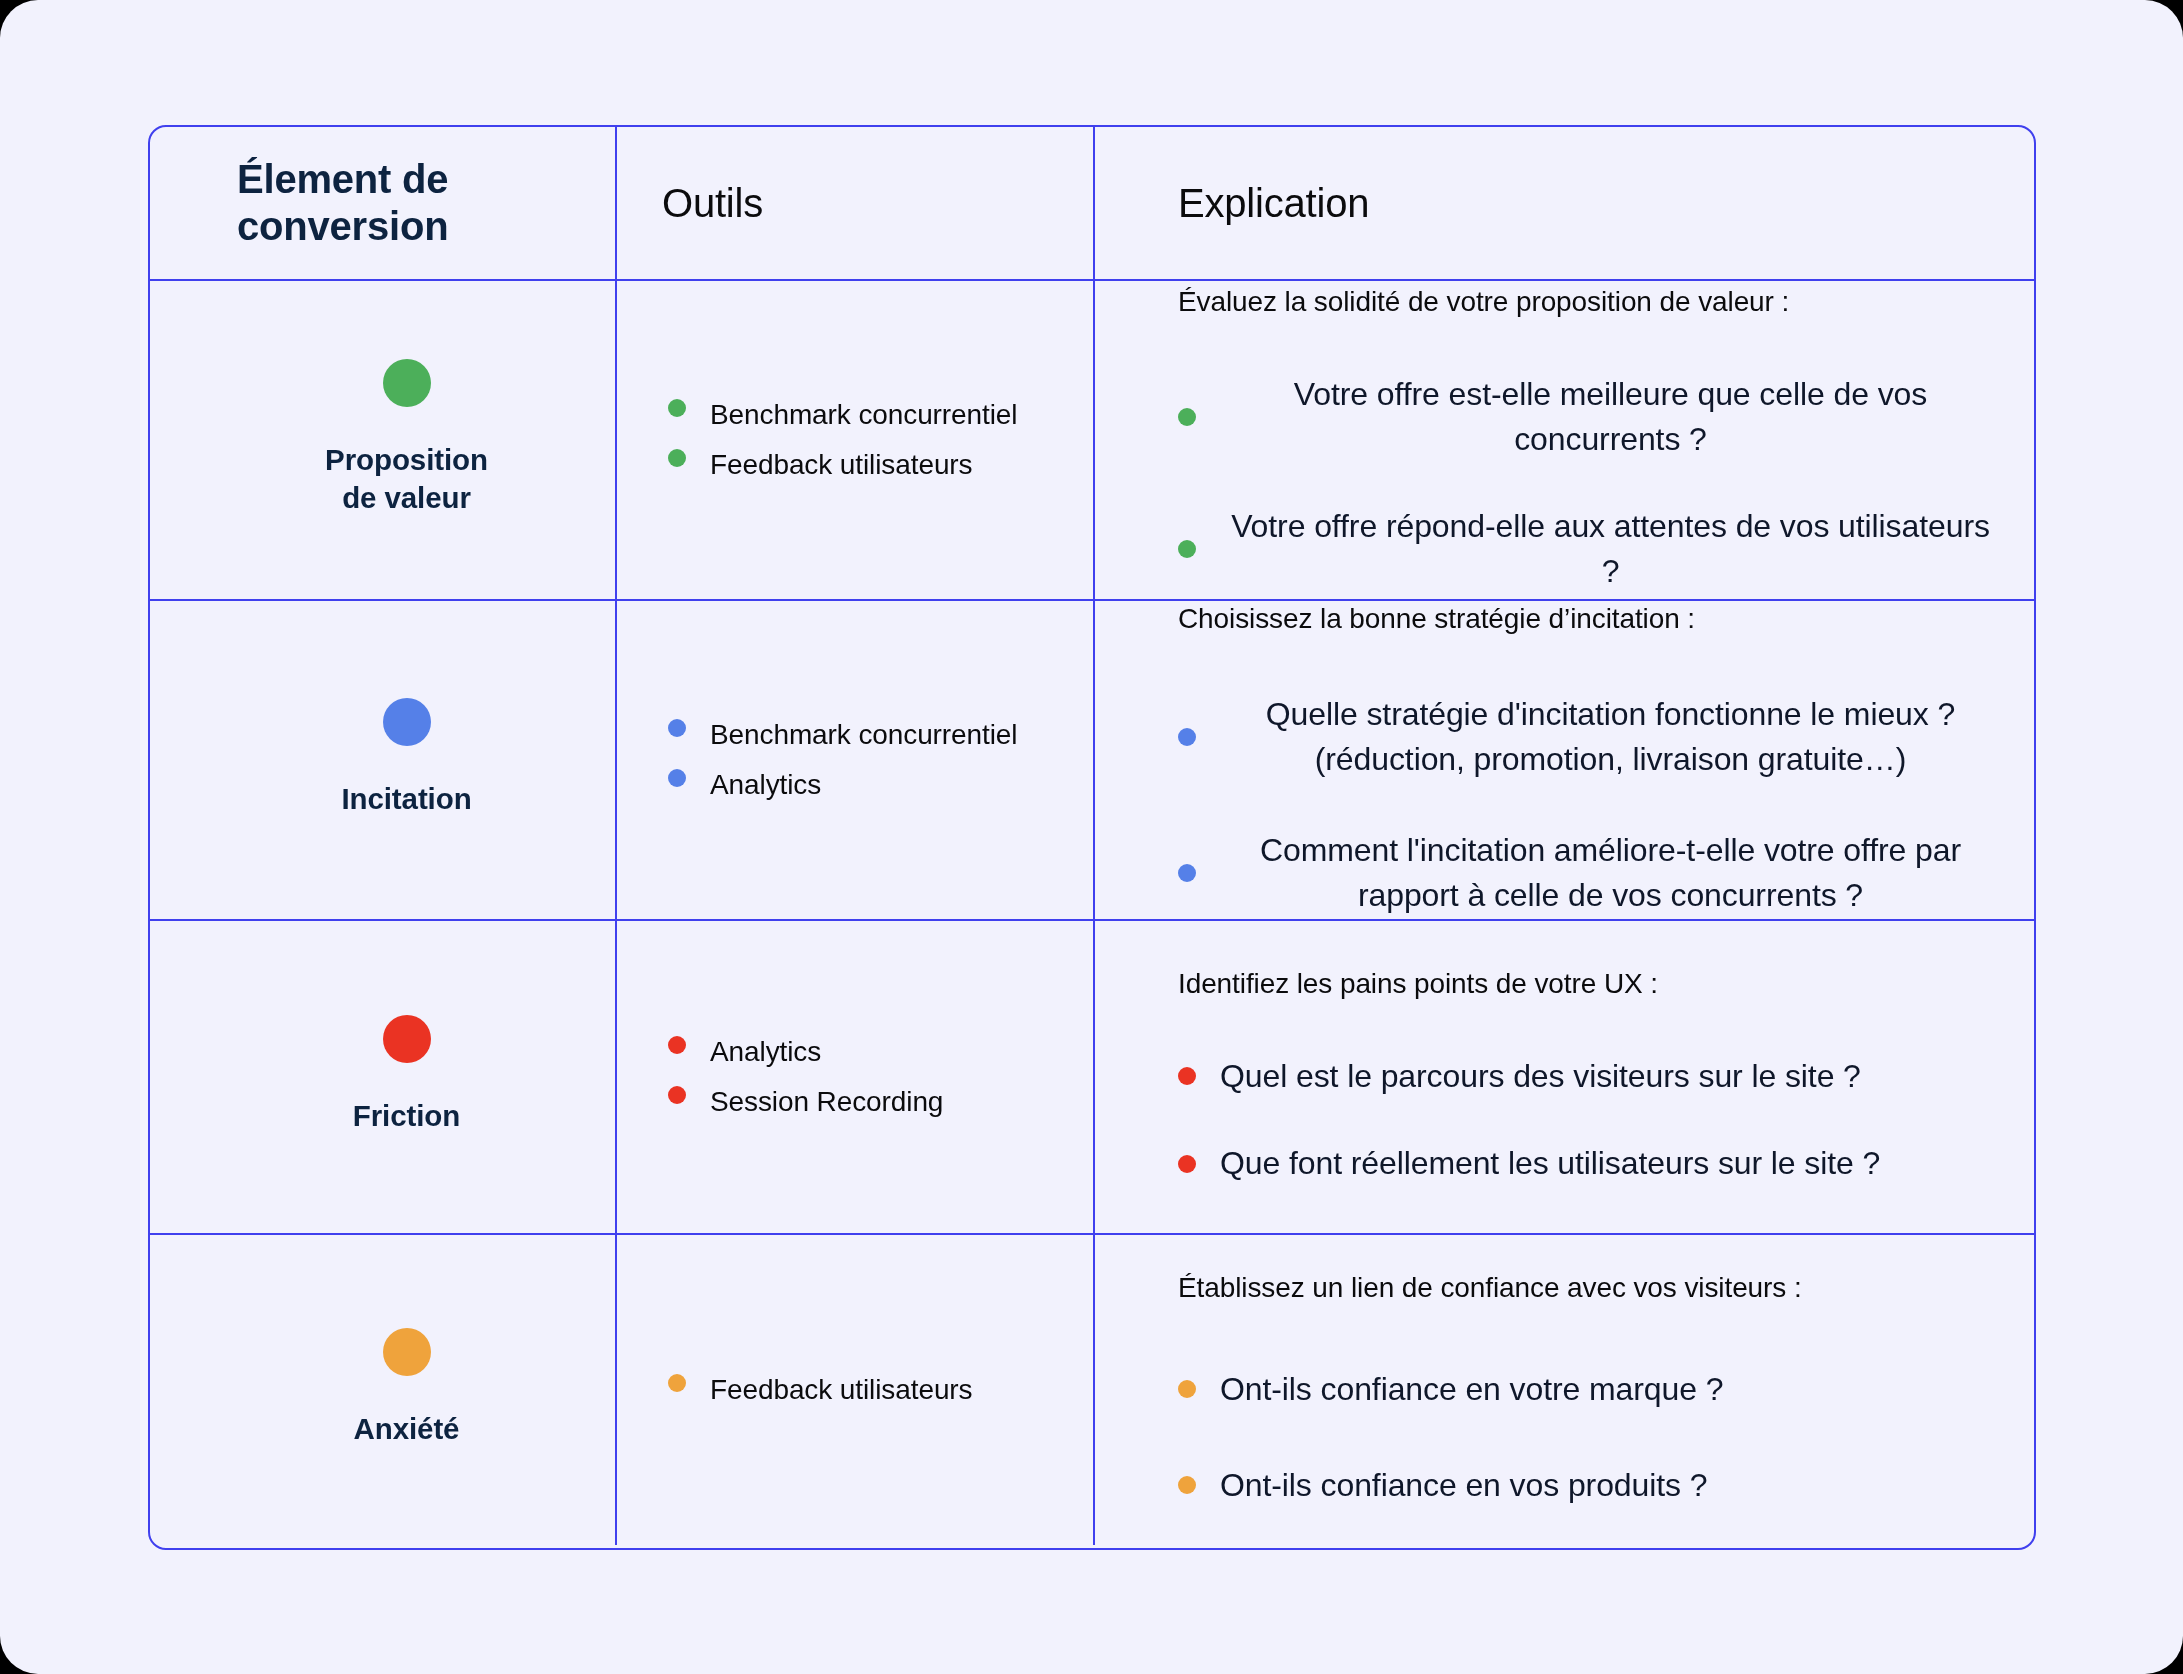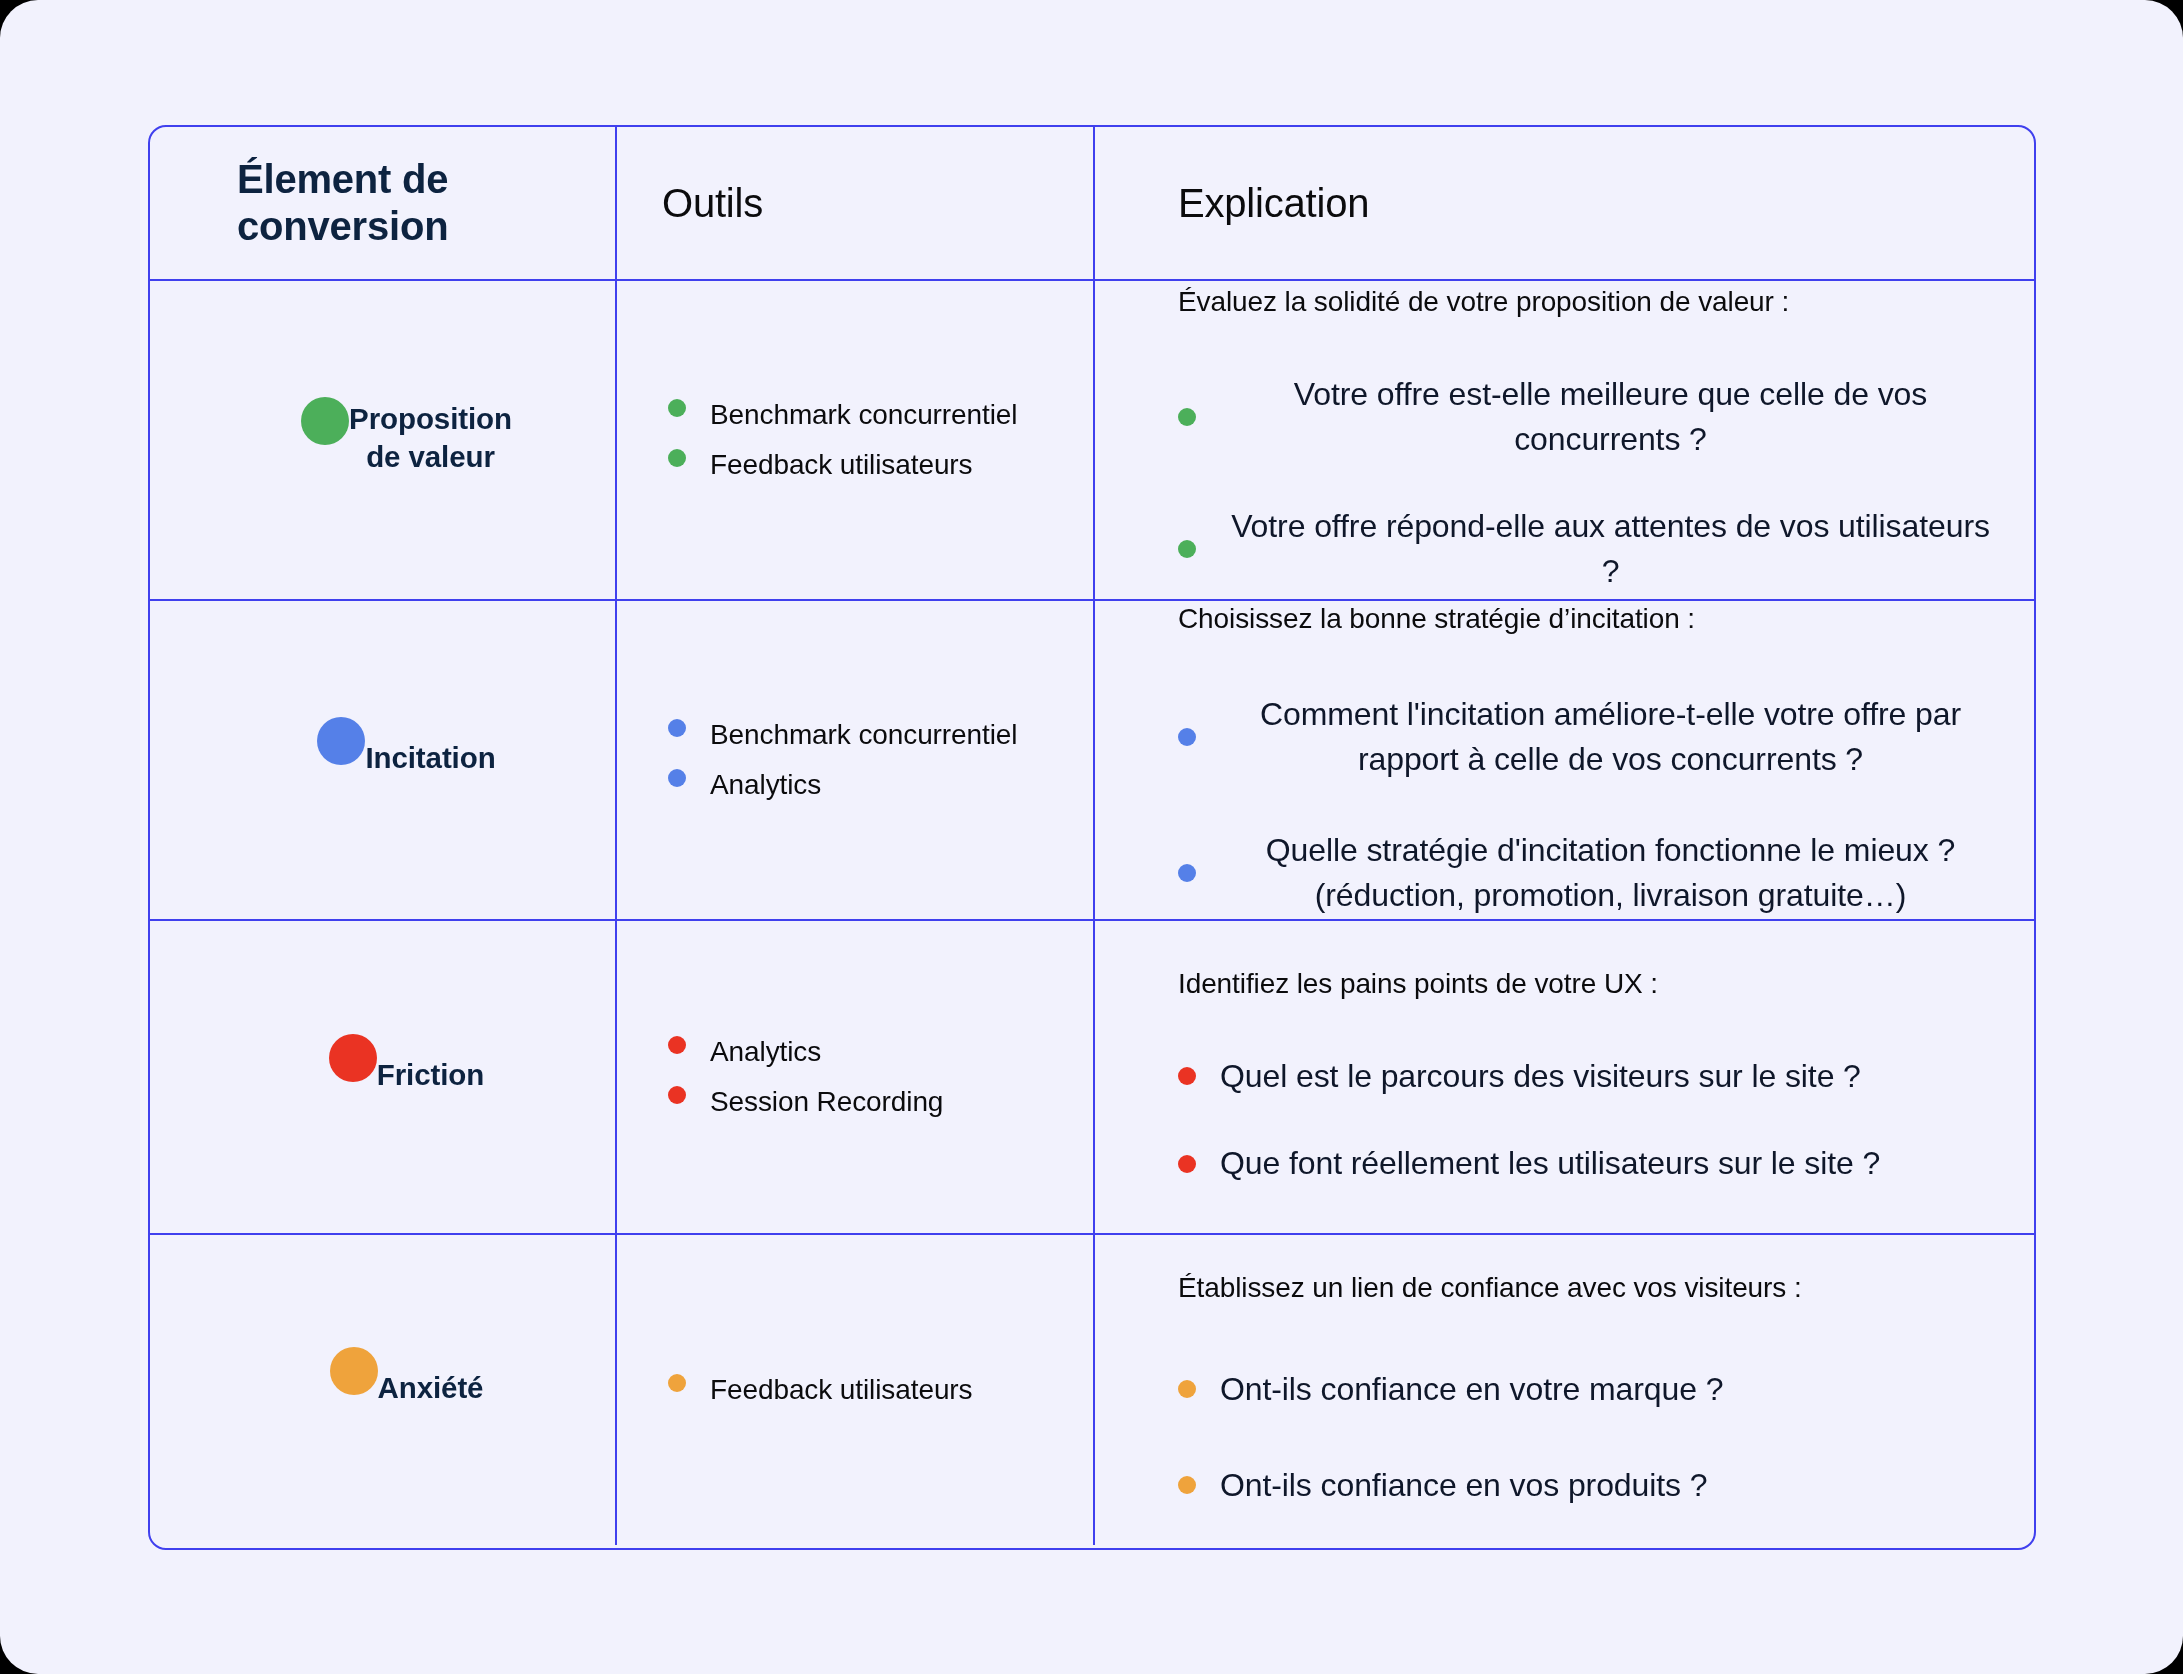--- a/index.html
+++ b/index.html
@@ -56,21 +56,21 @@
   .h-expl { padding-left:43px; }
 
   
   .brow1 { height:320px; }
   .brow2 { height:320px; }
   .brow3 { height:314px; }
   .brow4 { height:312px; }
 
   
   .elem-cell {
-    display:flex; flex-direction:row;
+    display:flex; flex-direction:column;
     align-items:center; justify-content:center;
     height:100%;
     padding-bottom:4.9px;
   }
   .elem-dot {
     width:48px; height:48px; border-radius:50%;
     margin-bottom:34px;
   }
   .elem-label {
     font-size:29.5px; font-weight:700;
@@ -207,25 +207,25 @@
             <span class="tool-bullet" style="background:#5580e8"></span>
             <span class="tool-label">Analytics</span>
           </div>
         </div>
       </div>
       <div class="c3">
         <div class="expl-cell loose">
           <div class="expl-intro">Choisissez la bonne stratégie d’incitation :</div>
           <div class="expl-item">
             <span class="expl-bullet" style="background:#5580e8"></span>
+            <span class="expl-text">Quelle stratégie d'incitation fonctionne le mieux ? (réduction, promotion, livraison gratuite…)</span>
+          </div>
+          <div class="expl-item">
+            <span class="expl-bullet" style="background:#5580e8"></span>
             <span class="expl-text">Comment l'incitation améliore-t-elle votre offre par rapport à celle de vos concurrents ?</span>
-          </div>
-          <div class="expl-item">
-            <span class="expl-bullet" style="background:#5580e8"></span>
-            <span class="expl-text">Quelle stratégie d'incitation fonctionne le mieux ? (réduction, promotion, livraison gratuite…)</span>
           </div>
         </div>
       </div>
     </div>
 
     <div class="row brow3">
       <div class="c1">
         <div class="elem-cell">
           <div class="elem-dot" style="background:#ea3323"></div>
           <div class="elem-label">Friction</div>

